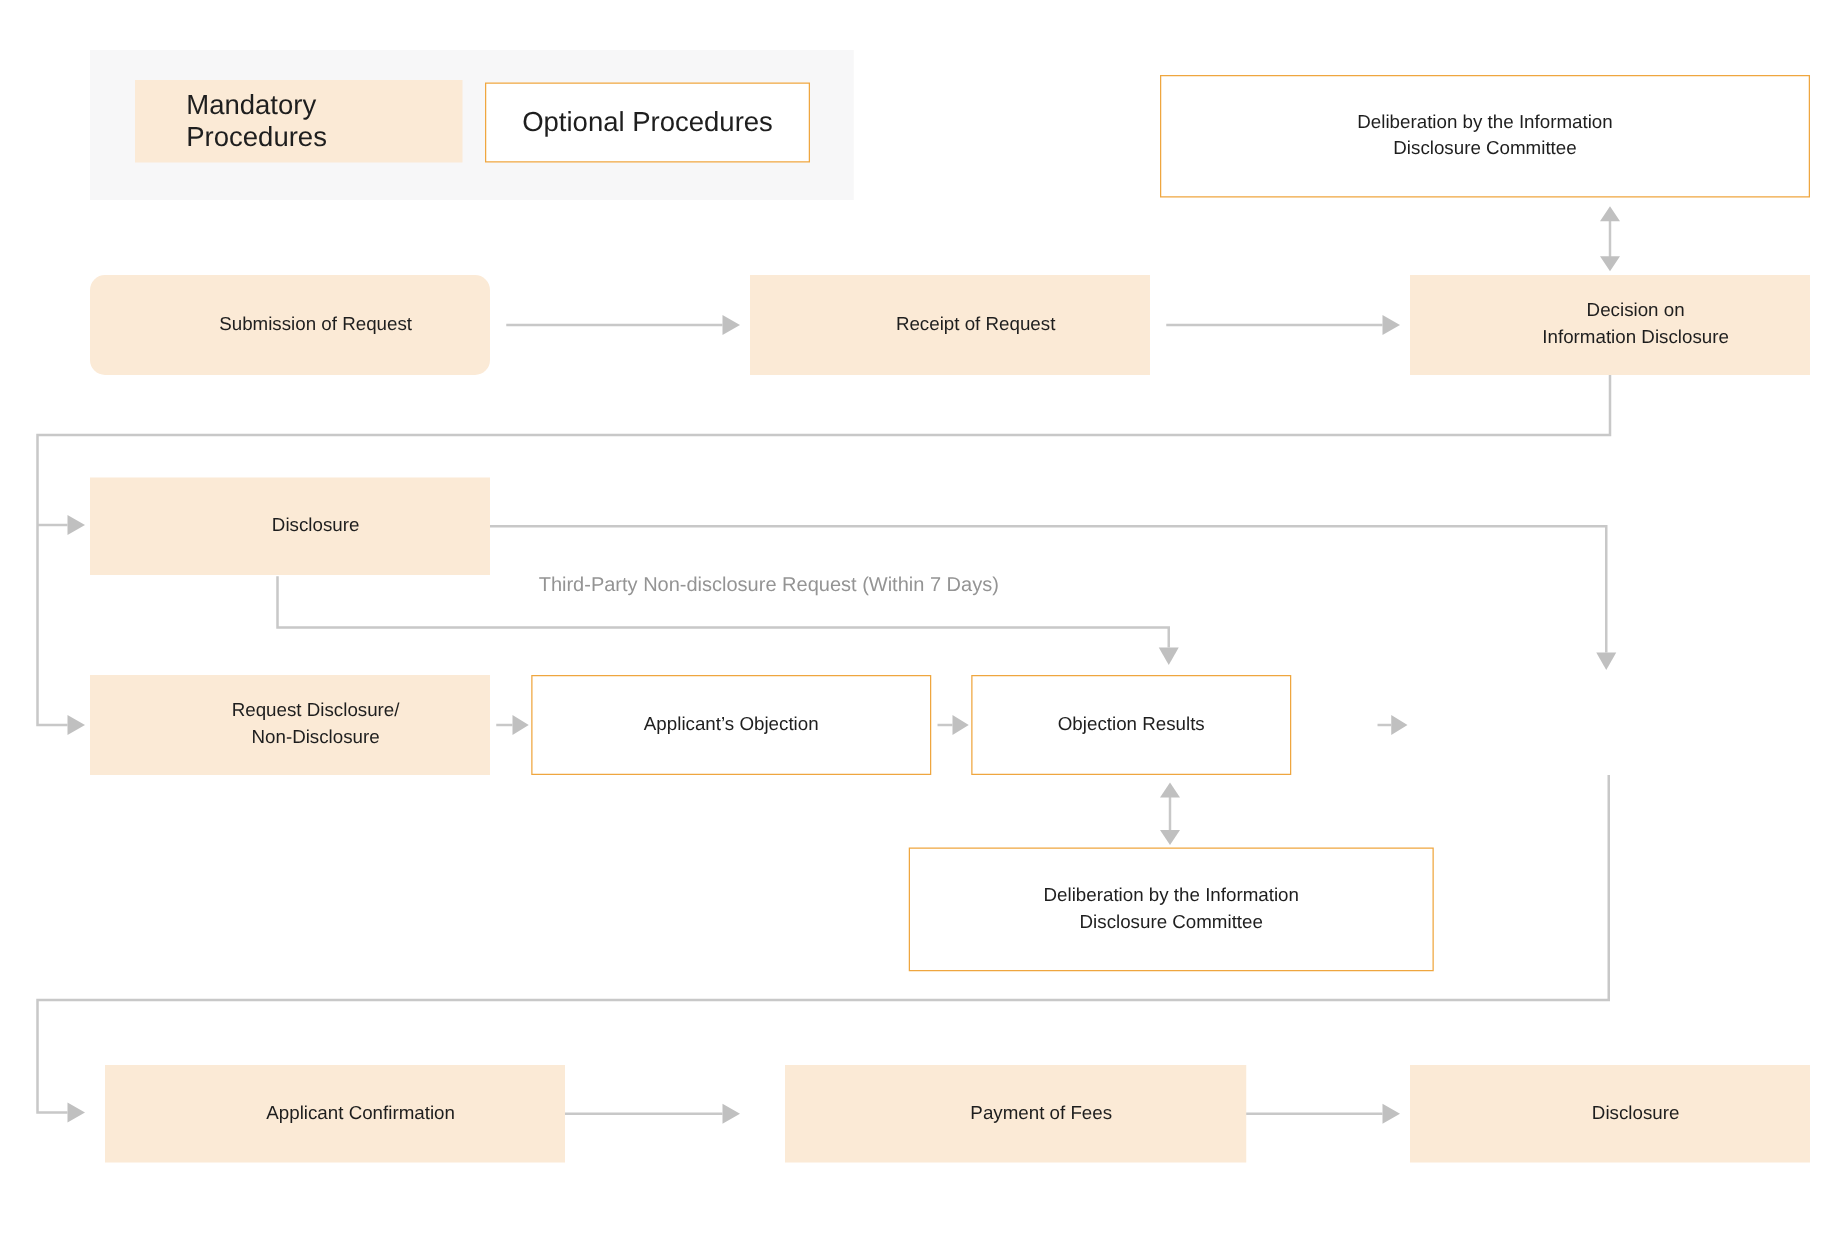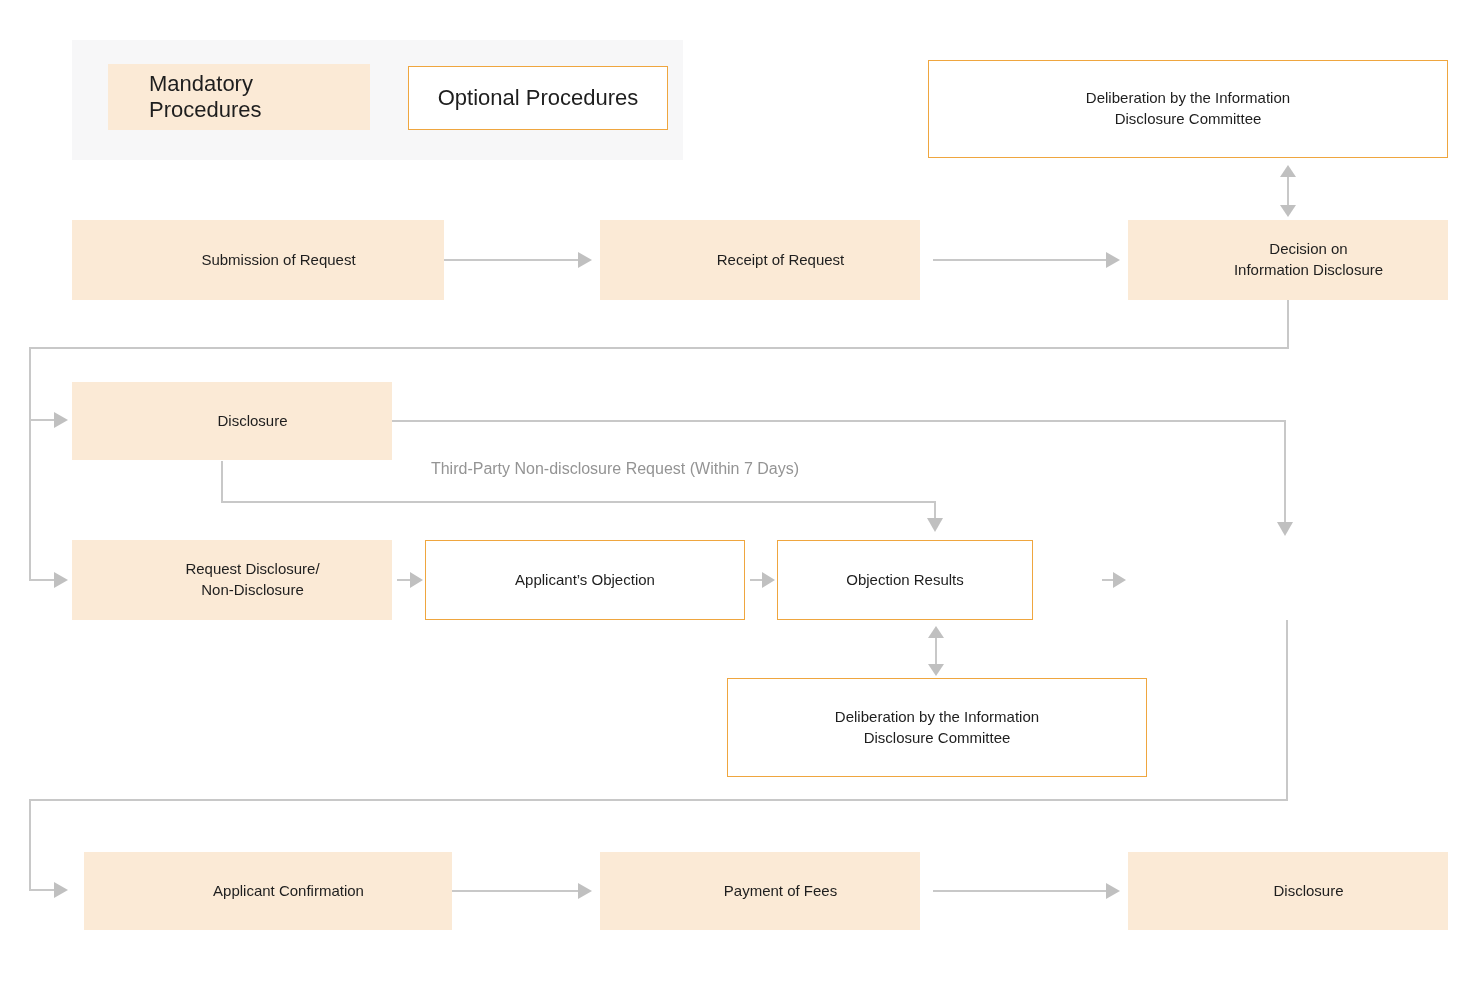--- a/index.html
+++ b/index.html
@@ -111,27 +111,27 @@
     </g>
 
     <g>
       <line x1="933" y1="891" x2="1106" y2="891"></line>
       <polygon points="1106,883 1106,899 1120,891" fill="#c0c0c0" stroke="none"></polygon>
     </g>
   </svg>
 
   <div class="legend-panel">
     <div class="legend-chip mandatory" style="left:36px;top:24px;width:262px;height:66px;">Mandatory Procedures</div>
-    <div class="legend-chip optional" style="left:316px;top:26px;width:260px;height:64px;margin-left:20px;">Optional Procedures</div>
+    <div class="legend-chip optional" style="left:316px;top:26px;width:260px;height:64px;">Optional Procedures</div>
   </div>
 
   <div class="node optional" style="left:928px;top:60px;width:520px;height:98px;">Deliberation by the Information
 Disclosure Committee</div>
 
-  <div class="node mandatory" style="left:72px;top:220px;width:372px;height:80px;">Submission of Request</div>
+  <div class="node mandatory" style="left:72px;top:220px;width:320px;height:80px;border-radius:12px;">Submission of Request</div>
 
   <div class="node mandatory" style="left:600px;top:220px;width:320px;height:80px;">Receipt of Request</div>
 
   <div class="node mandatory" style="left:1128px;top:220px;width:320px;height:80px;">Decision on
 Information Disclosure</div>
 
   <div class="node mandatory" style="left:72px;top:382px;width:320px;height:78px;">Disclosure</div>
 
   <div class="branch-label">Third-Party Non-disclosure Request (Within 7 Days)</div>
 
@@ -141,17 +141,17 @@
   <div class="node optional" style="left:425px;top:540px;width:320px;height:80px;">Applicant’s Objection</div>
 
   <div class="node optional" style="left:777px;top:540px;width:256px;height:80px;">Objection Results</div>
 
 
   <div class="node optional" style="left:727px;top:678px;width:420px;height:99px;">Deliberation by the Information
 Disclosure Committee</div>
 
   <div class="node mandatory" style="left:84px;top:852px;width:368px;height:78px;">Applicant Confirmation</div>
 
-  <div class="node mandatory" style="left:600px;top:852px;width:320px;height:78px;">Payment of Fees</div>
+  <div class="node mandatory" style="left:628px;top:852px;width:369px;height:78px;">Payment of Fees</div>
 
   <div class="node mandatory" style="left:1128px;top:852px;width:320px;height:78px;">Disclosure</div>
 
 </div>
 
 </body></html>

